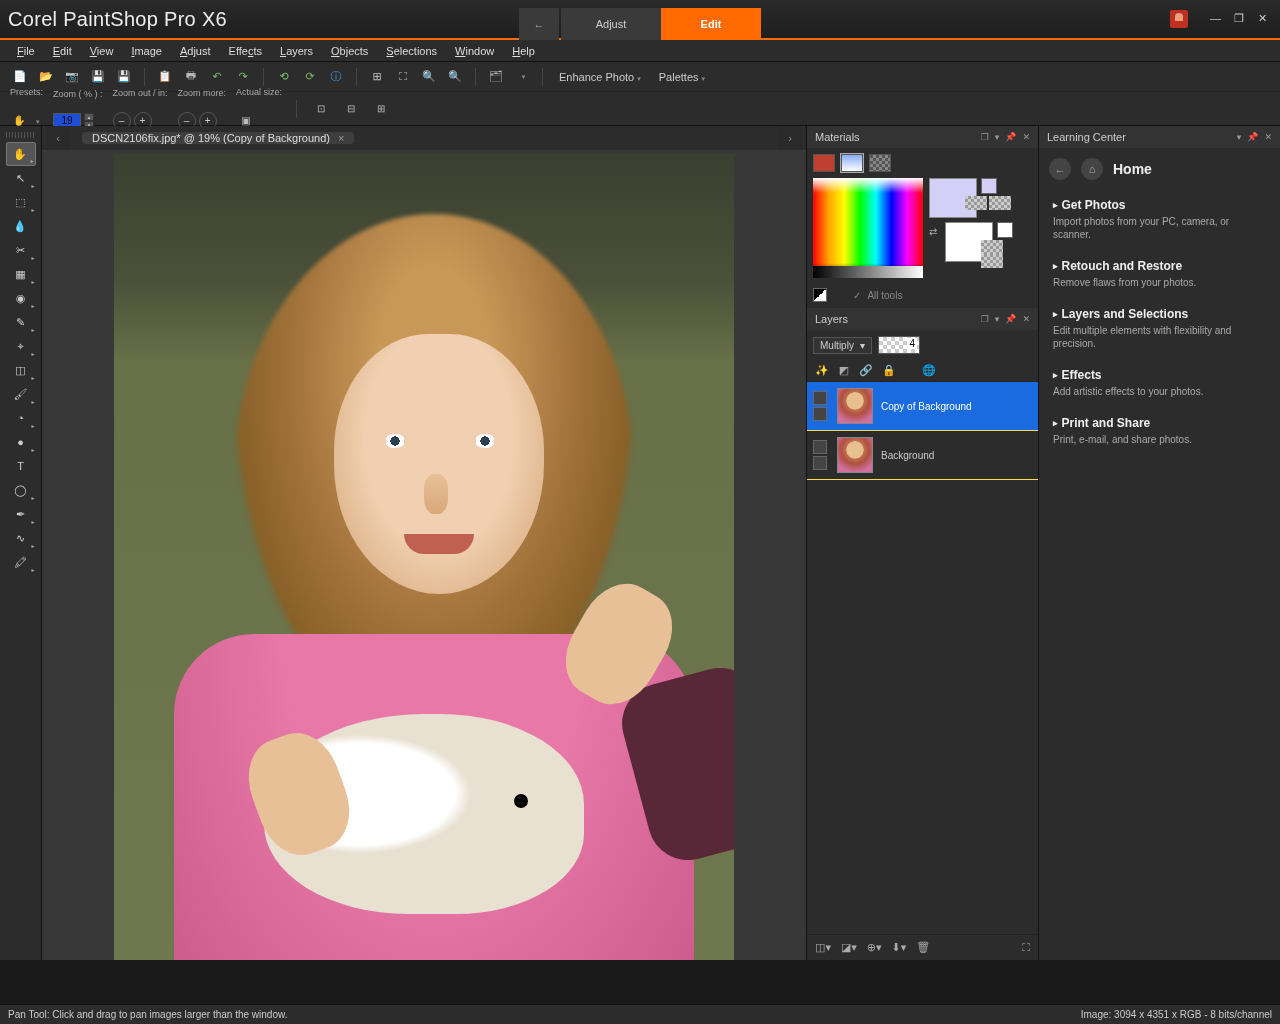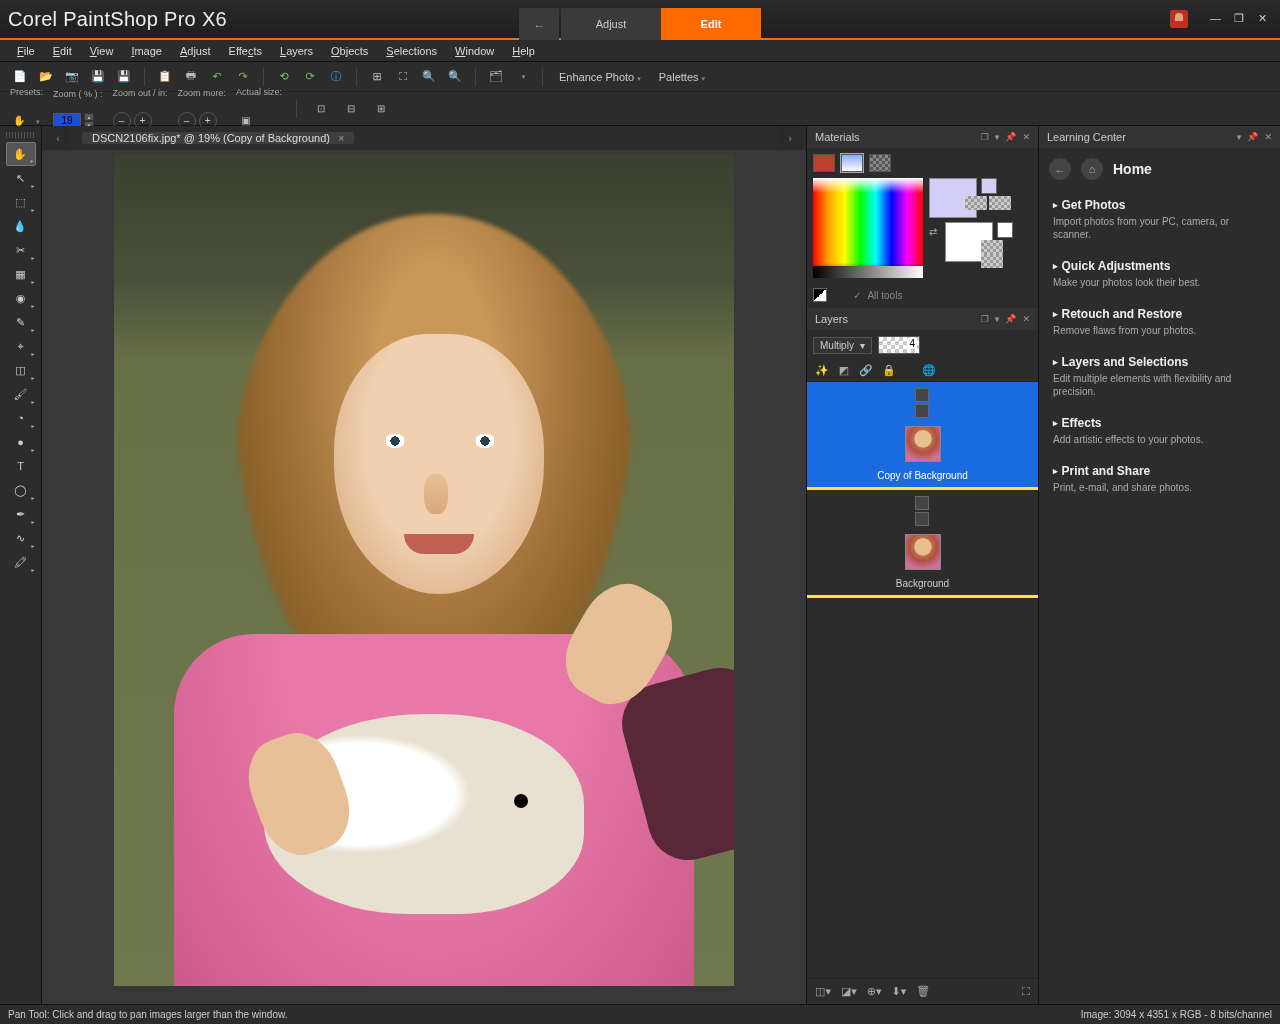--- a/index.html
+++ b/index.html
@@ -71,38 +71,38 @@
 .swap-icon { position:absolute; top:48px; left:0; color:#aaa; font-size:10px; }
 .mat-bottom { margin-top:10px; display:flex; align-items:center; gap:6px; color:#888; font-size:10px; }
 .bw-sq { width:14px; height:14px; background:linear-gradient(135deg,#000 50%,#fff 50%); border:1px solid #666; }
 
 .layers-body { flex:1; display:flex; flex-direction:column; }
 .layer-opts { padding:6px; display:flex; align-items:center; gap:6px; }
 .blend-dd { background:#333; border:1px solid #555; padding:2px 6px; font-size:10px; color:#ccc; display:flex; align-items:center; gap:6px; }
 .opacity-box { width:42px; height:18px; background:repeating-conic-gradient(#ccc 0 25%,#fff 0 50%) 0 0/8px 8px; border:1px solid #555; position:relative; }
 .opacity-box .val { position:absolute; right:2px; top:1px; color:#000; font-size:10px; background:#fff; padding:0 2px; }
 .layer-icons { padding:4px 8px; display:flex; gap:10px; color:#aaa; border-bottom:1px solid #222; }
-.layer-item { display:flex; align-items:center; padding:6px; gap:8px; border-bottom:3px solid #fde047;flex-direction:column; }
+.layer-item { display:flex; align-items:center; padding:6px; gap:8px; border-bottom:1px solid #fde047; }
 .layer-item.selected { background:#1a6ae0; color:#fff; }
 .layer-vis { width:16px; display:flex; flex-direction:column; gap:2px; }
 .layer-vis div { width:14px; height:14px; background:#444; border:1px solid #666; }
 .layer-thumb { width:36px; height:36px; background:#8a7060; border:1px solid #888; background-image:radial-gradient(circle at 50% 35%,#e8c090 30%,#c07050 32%,#b05040 50%,#d070a0 80%); }
 .layer-name { font-size:10px; }
 .layers-footer { margin-top:auto; height:26px; border-top:1px solid #222; display:flex; align-items:center; padding:0 8px; gap:10px; color:#aaa; }
 
 .learning { width:242px; background:#2c2c2c; border-left:1px solid #111; display:flex; flex-direction:column; }
 .lc-home { padding:10px; display:flex; align-items:center; gap:10px; }
 .lc-home .btn-back { width:22px; height:22px; border-radius:11px; background:#444; display:flex; align-items:center; justify-content:center; color:#aaa; }
 .lc-home .home-txt { font-size:14px; font-weight:600; color:#eee; }
 .lc-section { padding:8px 14px 10px 14px; }
 .lc-section .hdr { font-weight:600; color:#eee; font-size:12px; display:flex; align-items:center; gap:4px; }
 .lc-section .hdr::before { content:'▸'; font-size:9px; }
 .lc-section .desc { font-size:10px; color:#aaa; margin-top:3px; line-height:1.3; }
 
-.statusbar { height:20px; background:#2c2c2c; border-top:1px solid #111; display:flex; align-items:center; padding:0 8px; color:#ccc; font-size:10px; }
+.statusbar { height:20px; background:#2c2c2c; border-top:1px solid #111; display:flex; align-items:center; padding:0 8px; color:#ccc; font-size:10px;margin-top:44px; }
 .statusbar .right { margin-left:auto; }
 
 
 .photo .bg { position:absolute; inset:0; background:linear-gradient(#3a4030 0%,#4a5038 15%,#687048 25%,#707850 100%); }
 .photo .hair { position:absolute; top:60px; left:120px; width:400px; height:520px; background:radial-gradient(ellipse at 50% 30%,#c89858 20%,#a87840 45%,#886028 70%,transparent 72%); border-radius:50% 50% 40% 40%; filter:blur(2px); }
 .photo .face { position:absolute; top:180px; left:220px; width:210px; height:260px; background:radial-gradient(ellipse at 50% 40%,#f0d0b0 50%,#e0b890 75%,#d0a070 100%); border-radius:45% 45% 50% 50%; }
 .photo .eye { position:absolute; width:22px; height:14px; background:radial-gradient(circle at 50% 50%,#2a4050 35%,#fff 36% 70%,#f0d0b0 72%); border-radius:50%; }
 .photo .eye.l { top:280px; left:270px; }
 .photo .eye.r { top:280px; left:360px; }
 .photo .nose { position:absolute; top:320px; left:310px; width:24px; height:40px; background:linear-gradient(#e8c098,#d8a878); border-radius:40%; }
@@ -381,24 +381,20 @@
       <div class="btn-back">←</div>
       <div class="btn-back">⌂</div>
       <span class="home-txt">Home</span>
     </div>
     <div id="lc-sections">
         <div class="lc-section">
           <div class="hdr">Get Photos</div>
           <div class="desc">Import photos from your PC, camera, or scanner.</div>
         </div>
         <div class="lc-section">
-          <div class="hdr">Quick Adjustments</div>
-          <div class="desc">Make your photos look their best.</div>
-        </div>
-        <div class="lc-section">
           <div class="hdr">Retouch and Restore</div>
           <div class="desc">Remove flaws from your photos.</div>
         </div>
         <div class="lc-section">
           <div class="hdr">Layers and Selections</div>
           <div class="desc">Edit multiple elements with flexibility and precision.</div>
         </div>
         <div class="lc-section">
           <div class="hdr">Effects</div>
           <div class="desc">Add artistic effects to your photos.</div>

